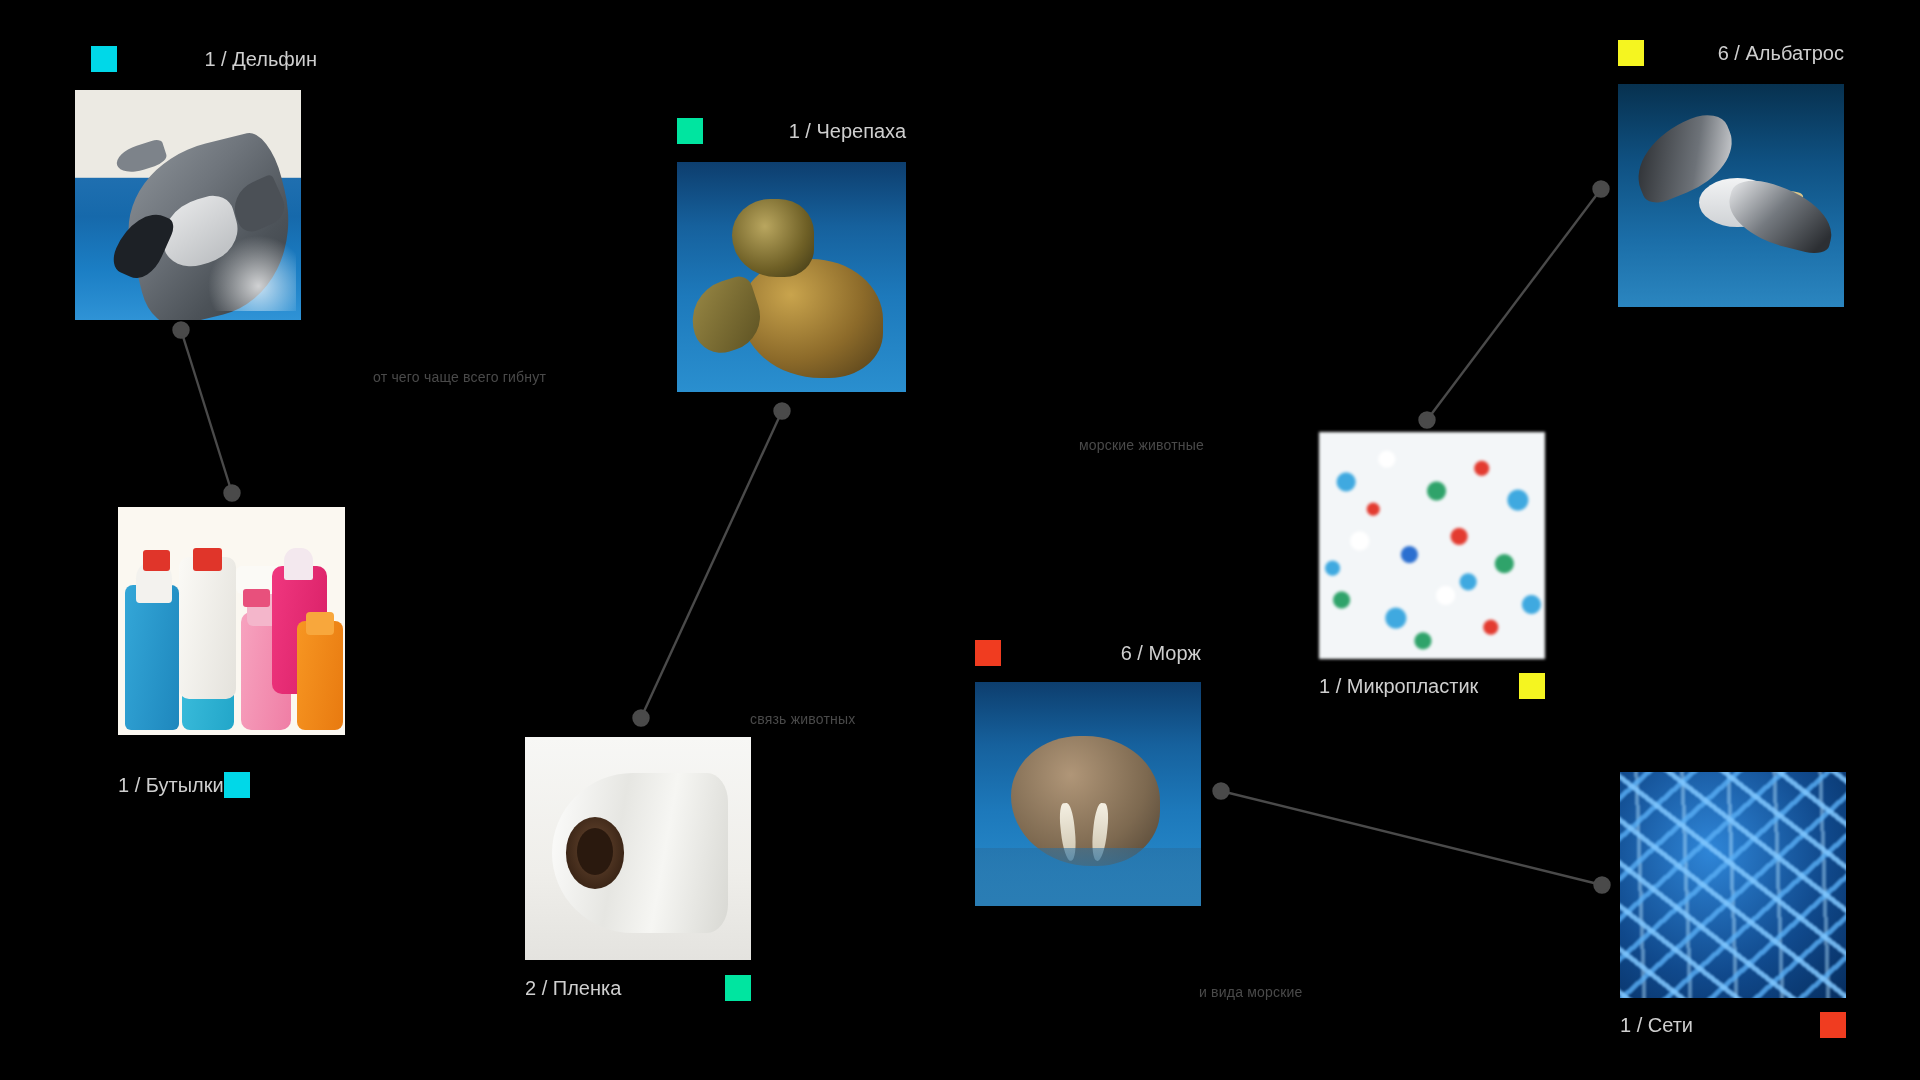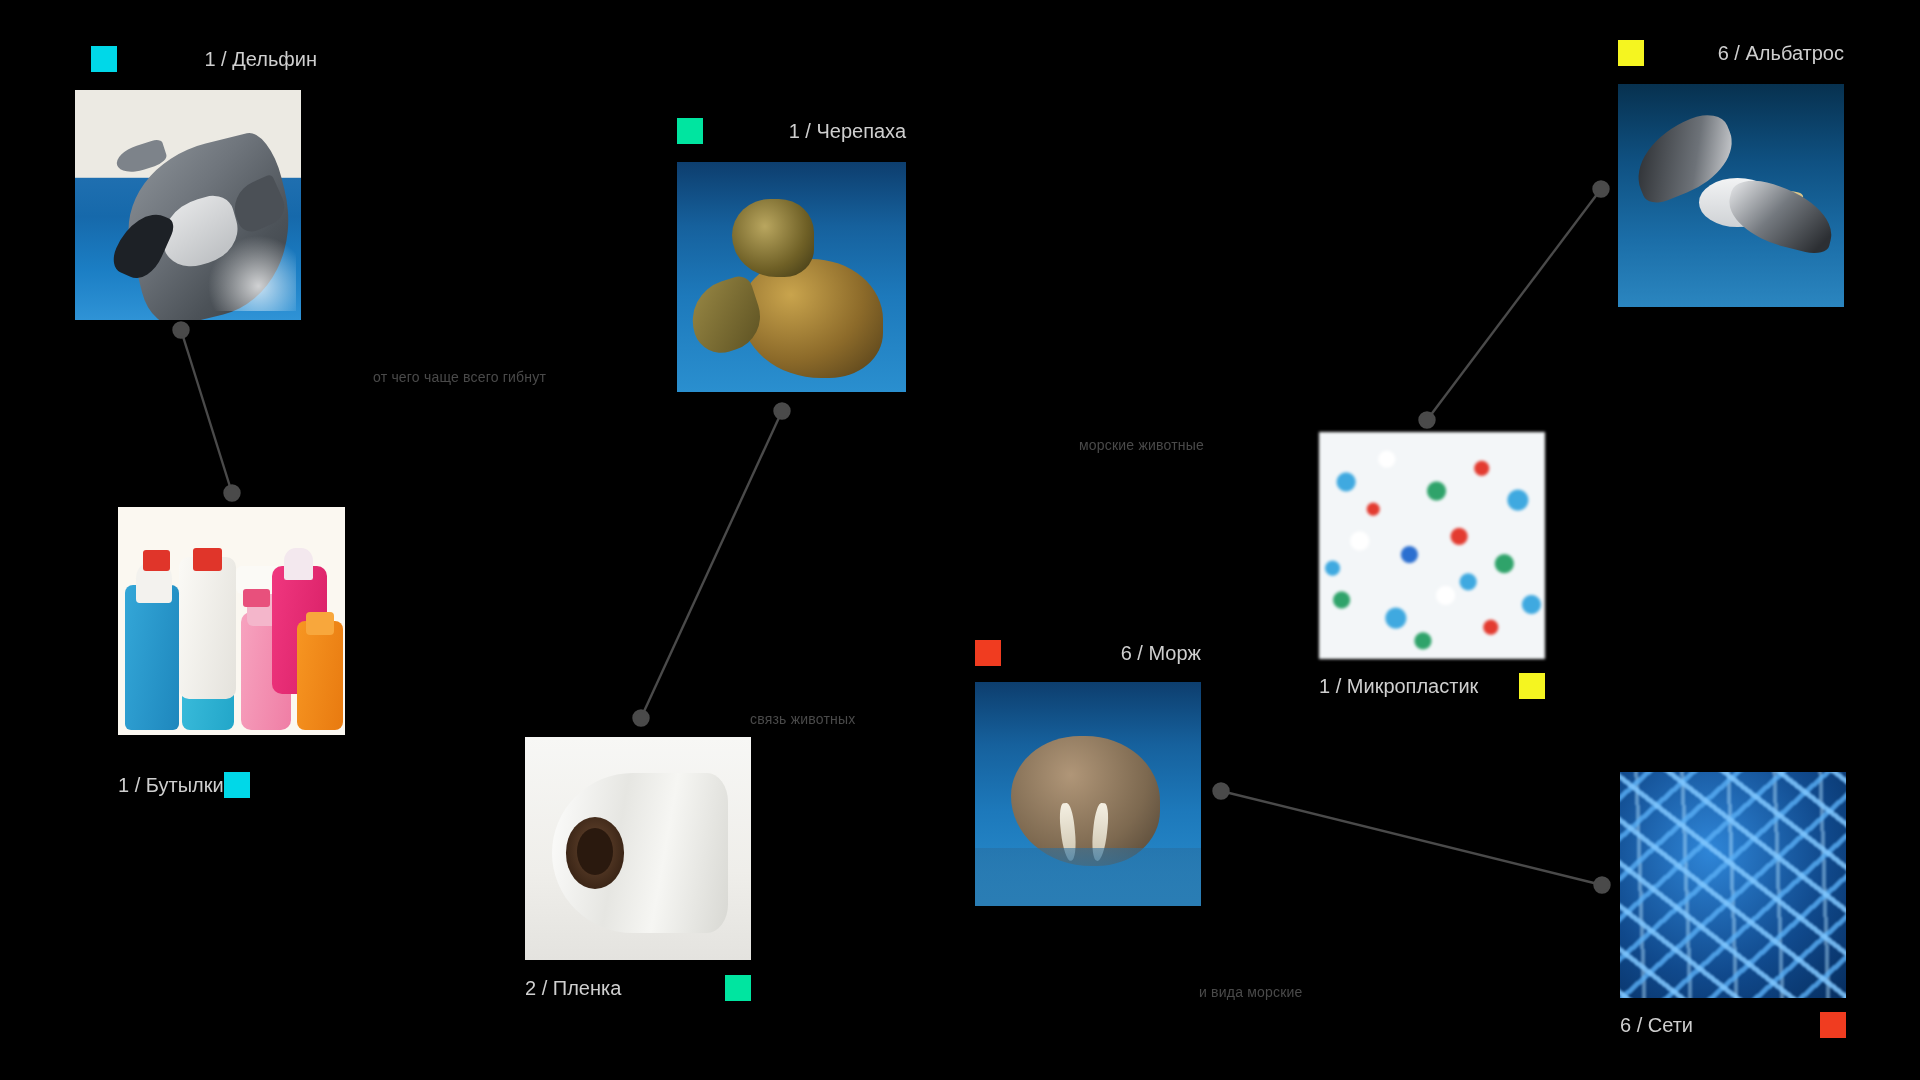--- a/index.html
+++ b/index.html
@@ -309,21 +309,21 @@
     <div class="thumb micro" style="left:0; top:0; width:226px; height:227px;"></div>
     <div class="cap bot" style="left:0; top:674px; width:226px; justify-content:space-between; top:241px;">
       <span class="txt">1 / Микропластик</span>
       <span class="sw" style="background:#F5F520;"></span>
     </div>
   </div>
 
   <div class="card" style="left:1620px; top:772px; width:226px;">
     <div class="thumb nets" style="left:0; top:0; width:226px; height:226px;"></div>
     <div class="cap bot" style="left:0; top:240px; width:226px; justify-content:space-between;">
-      <span class="txt">6 / Сети</span>
+      <span class="txt">1 / Сети</span>
       <span class="sw" style="background:#F03C20;"></span>
     </div>
   </div>
 
   <div class="note" style="left:373px; top:369px;">от чего чаще всего гибнут</div>
   <div class="note" style="left:1079px; top:437px;">морские животные</div>
   <div class="note" style="left:750px; top:679px;margin-top:32px;">связь животных</div>
   <div class="note" style="left:1199px; top:984px;">и вида морские</div>
 
 </div>

